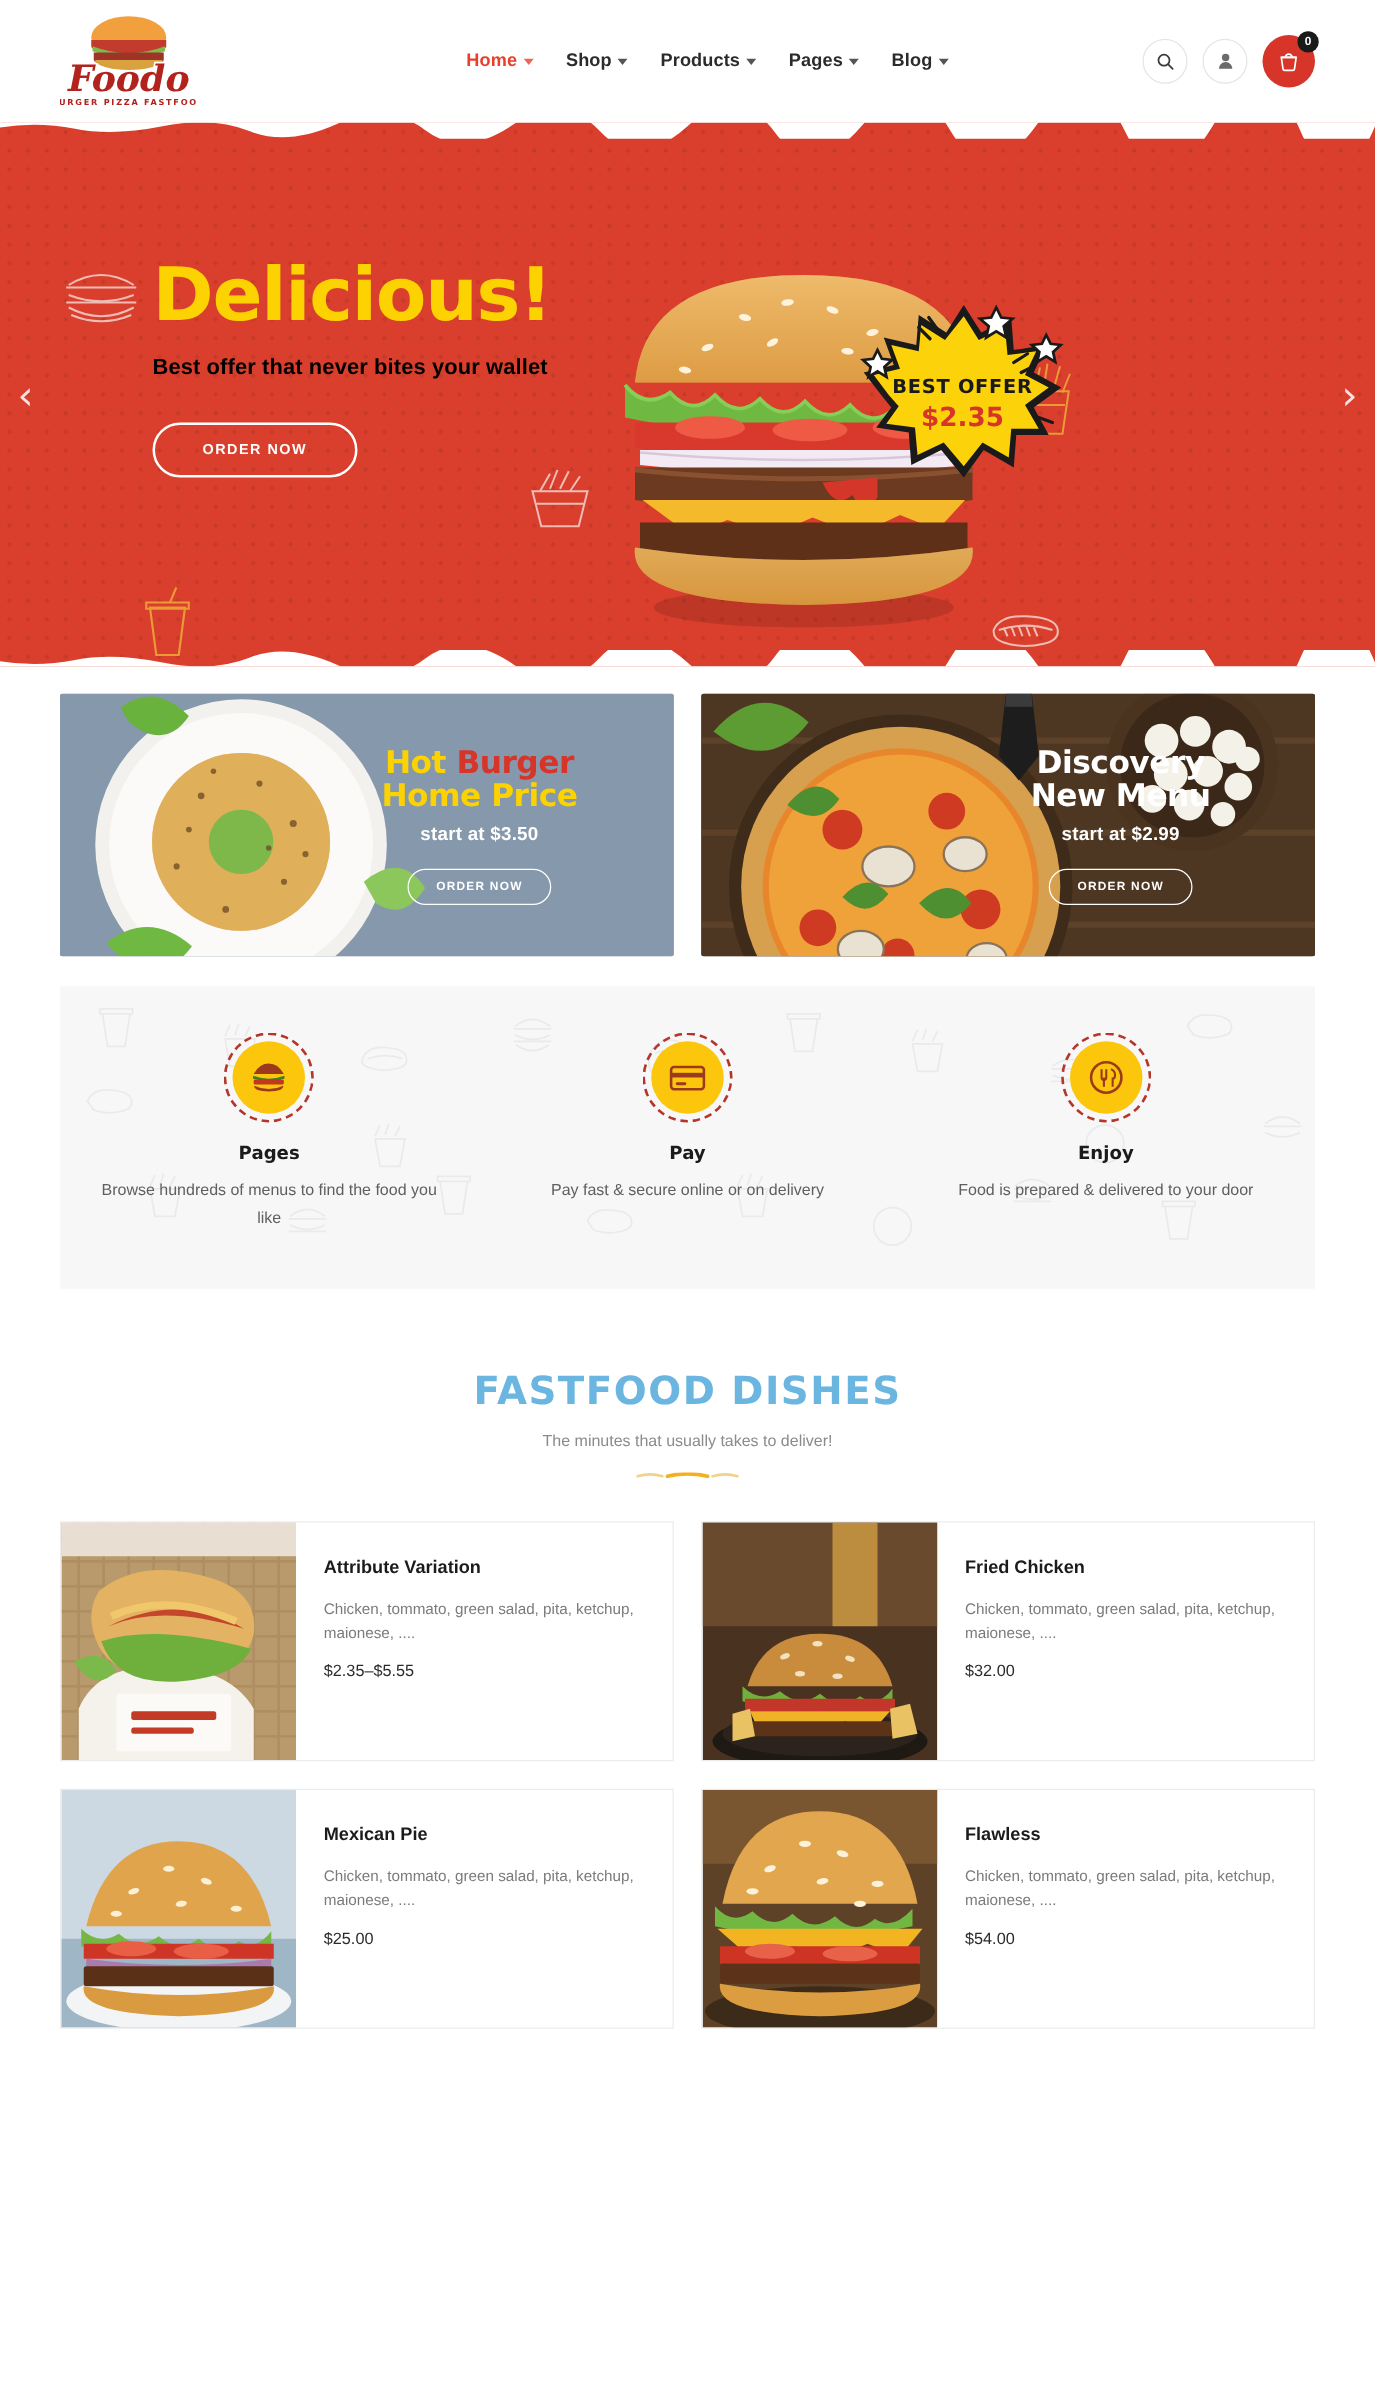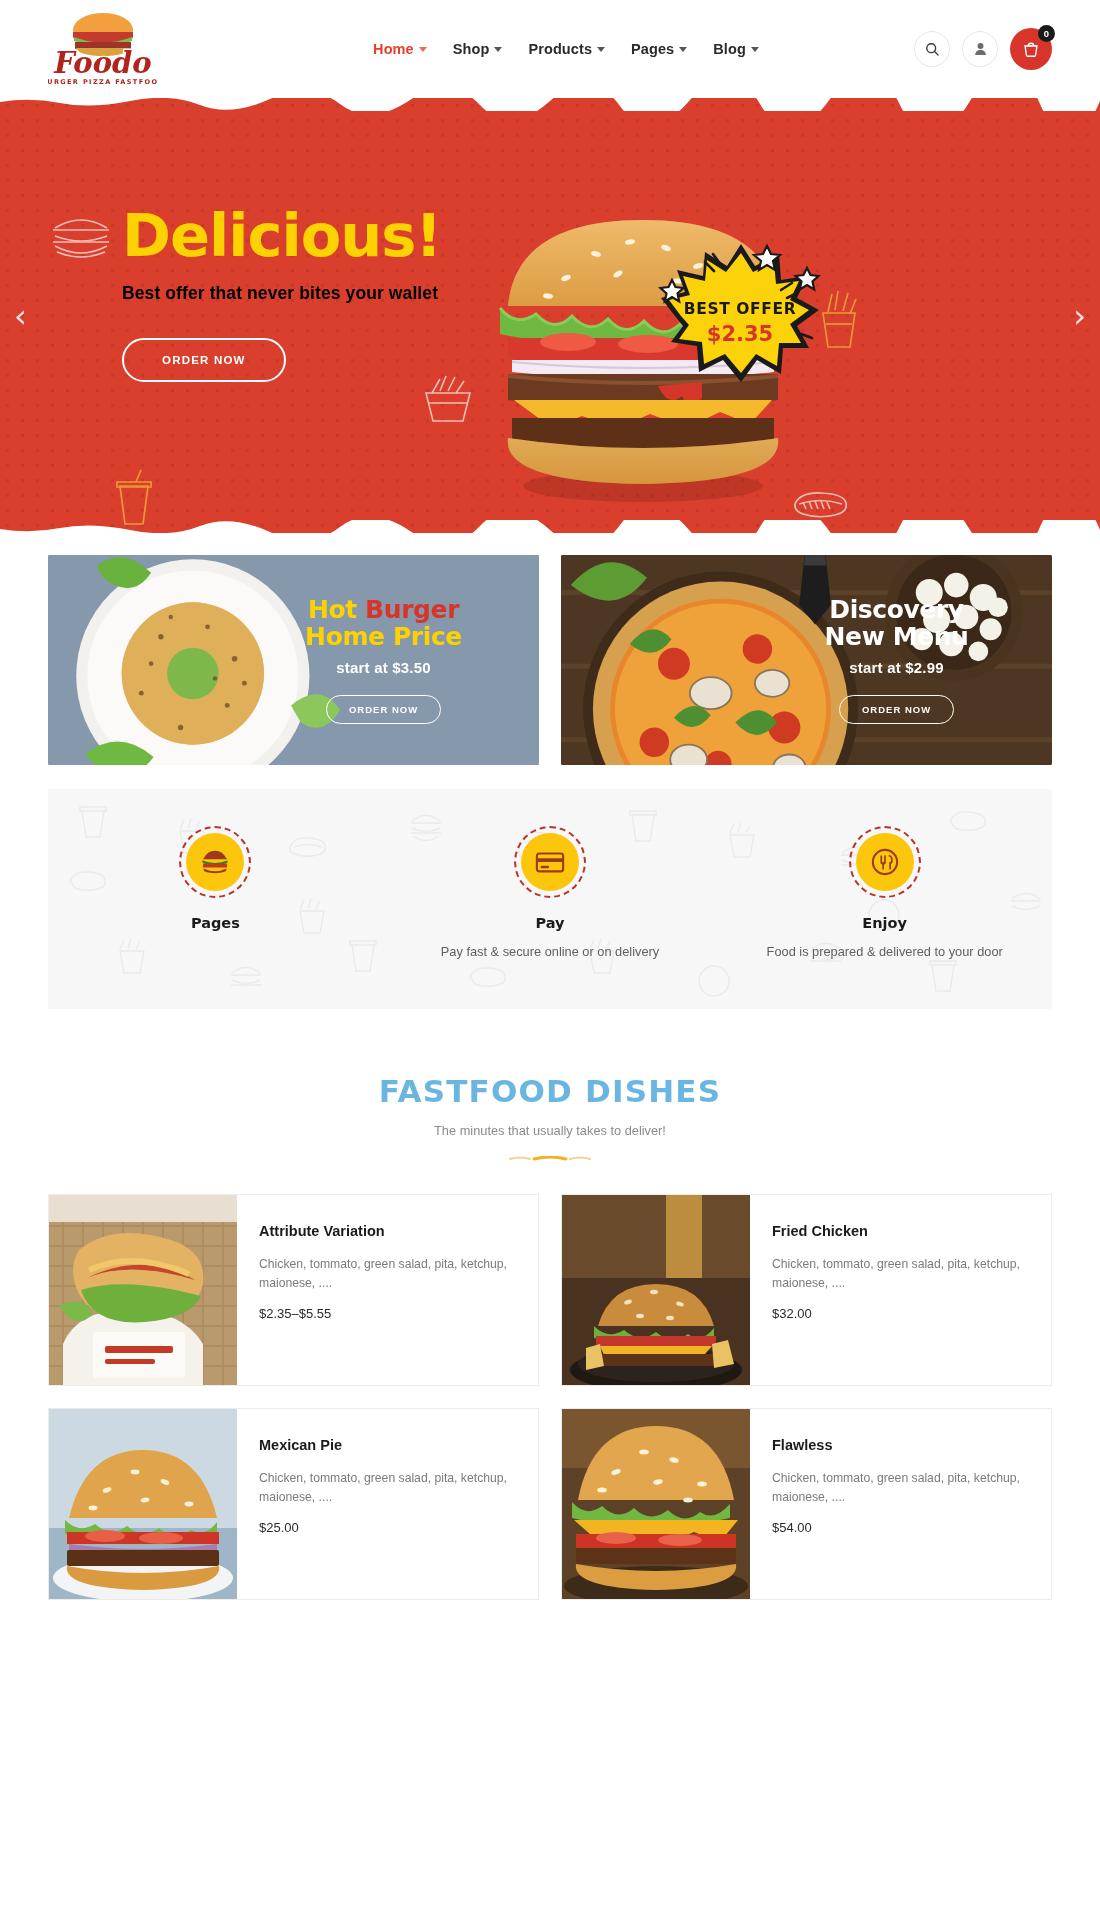--- a/index.html
+++ b/index.html
@@ -139,21 +139,21 @@
   .hero-burger {
     position: absolute;
     left: 478px; top: 88px;
     width: 330px; height: 330px;
     z-index: 7;
   }
   .hero-burger svg { width: 100%; height: 100%; }
 
   .best-offer {
     position: absolute;
-    left: 655px; top: 140px;
+    left: 685px; top: 140px;
     width: 170px; height: 150px;
     z-index: 9;
   }
   .best-offer svg { width: 100%; height: 100%; }
 
   .hero-arrow {
     position: absolute; top: 50%;
     transform: translateY(-50%);
     z-index: 10;
     color: #fff;
@@ -711,20 +711,21 @@
     <div class="step">
       <div class="step-icon">
         <svg width="30" height="26" viewBox="0 0 32 28">
           <path d="M3 11 q5 -9 13 -9 q8 0 13 9 z" fill="#9c3a1e"></path>
           <path d="M2.5 12.5 q13.5 5 27 0 v2.5 q-13.5 5 -27 0 z" fill="#3f7d23"></path>
           <rect x="3" y="16" width="26" height="4" rx="1" fill="#c0391f"></rect>
           <path d="M3.5 21 q12.5 6 25 0 q.5 5 -12.5 5 q-13 0 -12.5 -5 z" fill="#9c3a1e"></path>
         </svg>
       </div>
       <div class="step-title">Pages</div>
+      <div class="step-desc">Browse hundreds of menus to find the food you like</div>
     </div>
 
     <div class="step">
       <div class="step-icon">
         <svg width="30" height="24" viewBox="0 0 32 24">
           <rect x="2" y="3" width="28" height="19" rx="2.5" fill="none" stroke="#9c3a1e" stroke-width="2.2"></rect>
           <rect x="2" y="8" width="28" height="4" fill="#9c3a1e"></rect>
           <rect x="6" y="16" width="9" height="2.6" rx="1.2" fill="#9c3a1e"></rect>
         </svg>
       </div>

